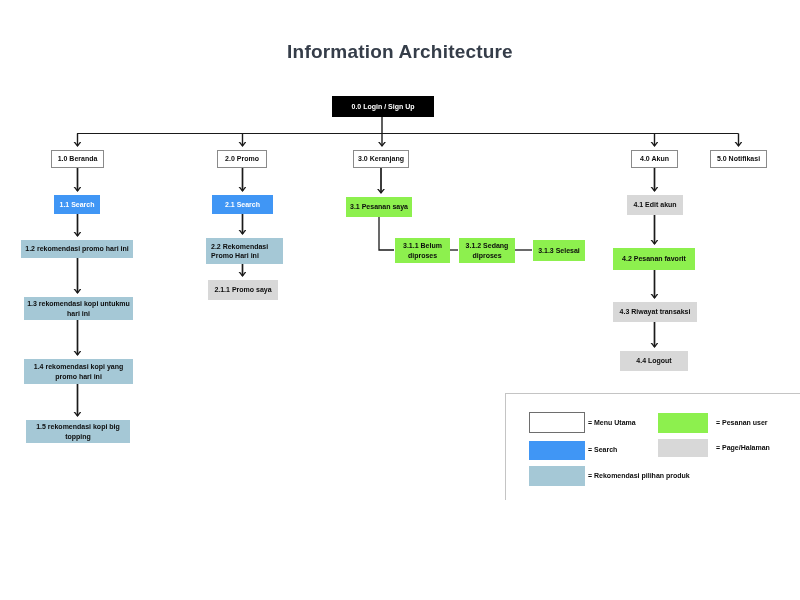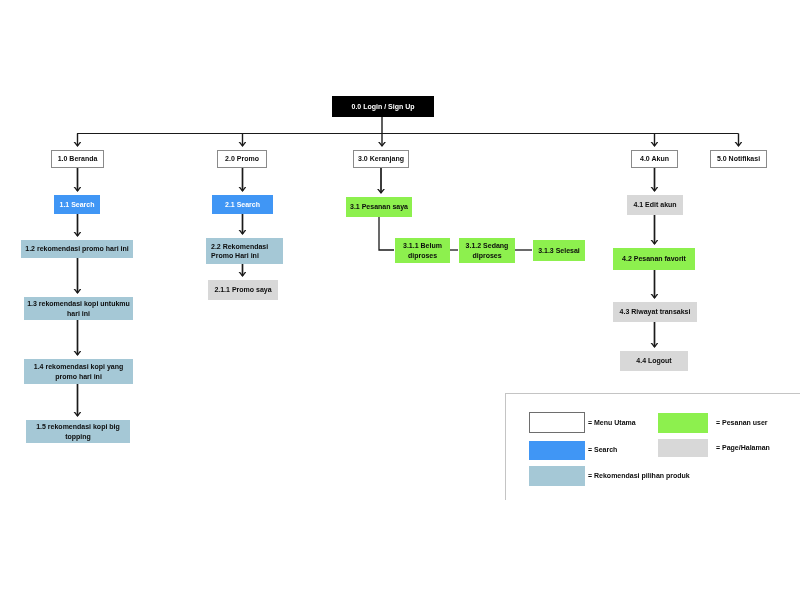--- a/index.html
+++ b/index.html
@@ -40,20 +40,21 @@
   .legend-label{
     position:absolute;font-size:7px;font-weight:bold;color:#0c0c0c;
     height:10px;line-height:10px;white-space:nowrap;
   }
 </style>
 </head>
 <body>
 
 <div class="canvas">
 
+  <div class="title">Information Architecture</div>
 
   <svg class="connectors" width="800" height="600" viewBox="0 0 800 600">
     <defs>
       <marker id="arw" markerUnits="userSpaceOnUse" markerWidth="10" markerHeight="10" refX="4.5" refY="3.5" orient="auto">
         <path d="M0,0 L4.5,3.5 L0,7" fill="none" stroke="#1a1a1a" stroke-width="1.3"></path>
       </marker>
     </defs>
     <g stroke="#1a1a1a" fill="none">
 
       <path d="M382,117 V146" stroke-width="1.4" marker-end="url(#arw)"></path>

